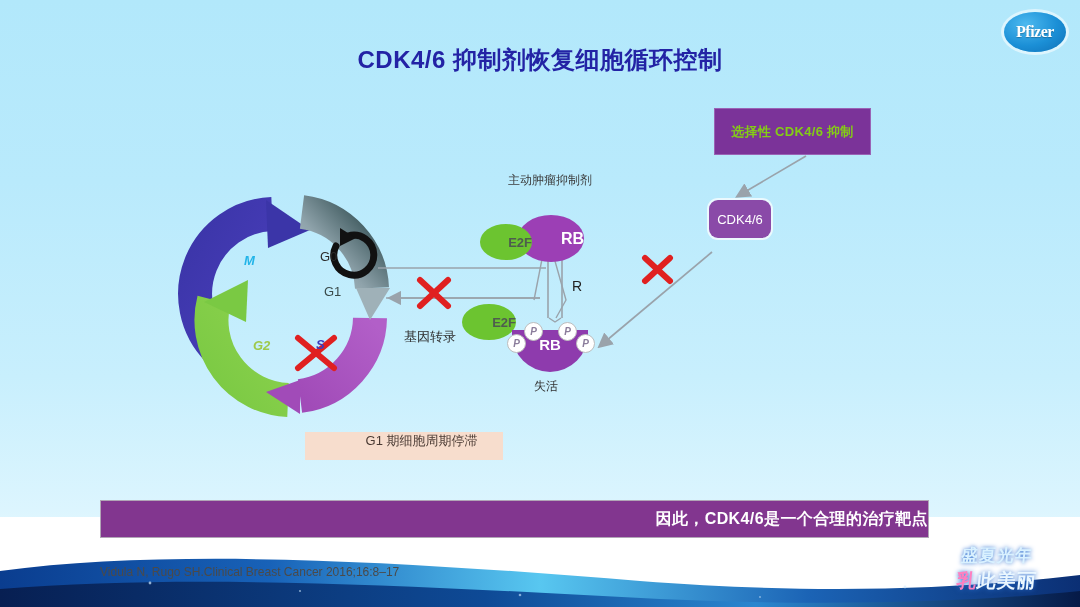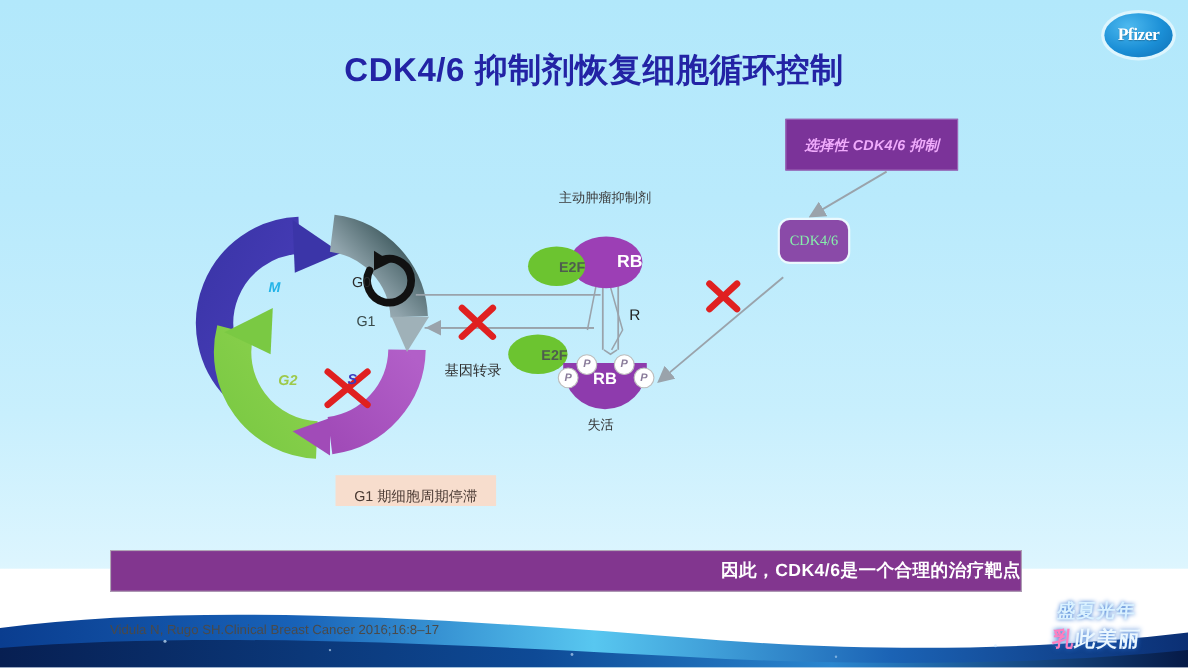--- a/index.html
+++ b/index.html
@@ -29,31 +29,31 @@
     display:flex;align-items:center;justify-content:center;
   }
   .pfizer-text{
     color:#ffffff;font-weight:bold;font-size:16px;
     letter-spacing:-.5px;font-family:"Liberation Serif","DejaVu Serif",serif;
     text-shadow:0 1px 1px rgba(0,0,0,.25);
   }
   
   .title{
     position:absolute;left:0;top:44px;width:1080px;text-align:center;
-    color:#2323a5;font-size:30px;font-weight:bold;letter-spacing:.5px;
+    color:#2323a5;font-size:24px;font-weight:bold;letter-spacing:.5px;
   }
   
   .abs{position:absolute;}
   
   .sel-box{
     left:714px;top:108px;width:155px;height:45px;
     background:#7b3399;border:1px solid #9a63b5;
     display:flex;align-items:center;justify-content:center;
   }
-  .sel-box-text{color:#f0abfc;font-size:13px;font-weight:bold;letter-spacing:.3px;font-style:italic;}
+  .sel-box-text{color:#84cc16;font-size:13px;font-weight:bold;letter-spacing:.3px;}
   
   .lbl{color:#3a3a3a;font-size:12px;}
   .lbl-tumor{left:508px;top:172px;}
   .lbl-gene{left:404px;top:328px;font-size:13px;color:#2e2e2e;}
   .lbl-inactive{left:534px;top:378px;font-size:12px;color:#333;}
   .lbl-R{left:572px;top:278px;font-size:14px;color:#222;}
   
   .ellipse{border-radius:50%;display:flex;align-items:center;justify-content:flex-end;margin-top:12px;}
   .e2f-top{left:480px;top:212px;width:52px;height:36px;background:#6cc430;}
   .e2f-top span{color:#4e5d4e;font-size:13px;font-weight:bold;}
@@ -64,21 +64,21 @@
   .cyclind{
     left:602px;top:190px;width:104px;height:72px;background:#2e2e8f;
     box-shadow:0 0 0 3px rgba(255,255,255,.85);
   }
   .cyclind span{color:#ffffff;font-size:15px;}
   .cdk-box{
     left:709px;top:200px;width:62px;height:38px;background:#8a4aa8;
     border-radius:9px;display:flex;align-items:center;justify-content:center;
     box-shadow:0 0 0 2px rgba(255,255,255,.7);
   }
-  .cdk-box span{color:#86efac;font-size:13px;font-family:Liberation Serif, serif;}
+  .cdk-box span{color:#ffffff;font-size:13px;}
   
   .rb-phos{
     left:512px;top:330px;width:76px;height:42px;background:#8e3bad;
     border-radius:0 0 38px 38px;
   }
   .rb-phos-label{
     left:512px;top:336px;width:76px;text-align:center;
     color:#ffffff;font-size:15px;font-weight:bold;
   }
   .pcirc{
@@ -87,22 +87,22 @@
     color:#8b7d9b;font-size:10px;font-style:italic;font-weight:bold;
   }
   
   .cc-M{left:244px;top:253px;color:#22b4e8;font-size:13px;font-weight:bold;font-style:italic;}
   .cc-G2{left:253px;top:338px;color:#9ec94a;font-size:13px;font-weight:bold;font-style:italic;}
   .cc-S{left:316px;top:337px;color:#3b3bbf;font-size:13px;font-weight:bold;font-style:italic;}
   .cc-G1{left:324px;top:284px;color:#3a4a4a;font-size:13px;}
   .cc-G0{left:320px;top:249px;color:#2b2b2b;font-size:13px;}
   
   .arrest-box{
-    left:305px;top:432px;width:146px;height:28px;background:#f7ddcd;
-    display:flex;align-items:flex-end;justify-content:center;
+    left:305px;top:432px;width:163px;height:28px;background:#f7ddcd;
+    display:flex;align-items:flex-start;justify-content:center;padding-left:35px;
   }
   .arrest-box span{color:#4a3a33;font-size:13px;}
   
   .banner{
     left:100px;top:500px;width:827px;height:36px;background:#82368f;
     border:1px solid #b1a6b6;
     display:flex;align-items:center;justify-content:flex-end;
   }
   .banner span{color:#ffffff;font-size:16px;font-weight:bold;letter-spacing:.4px;}
   

